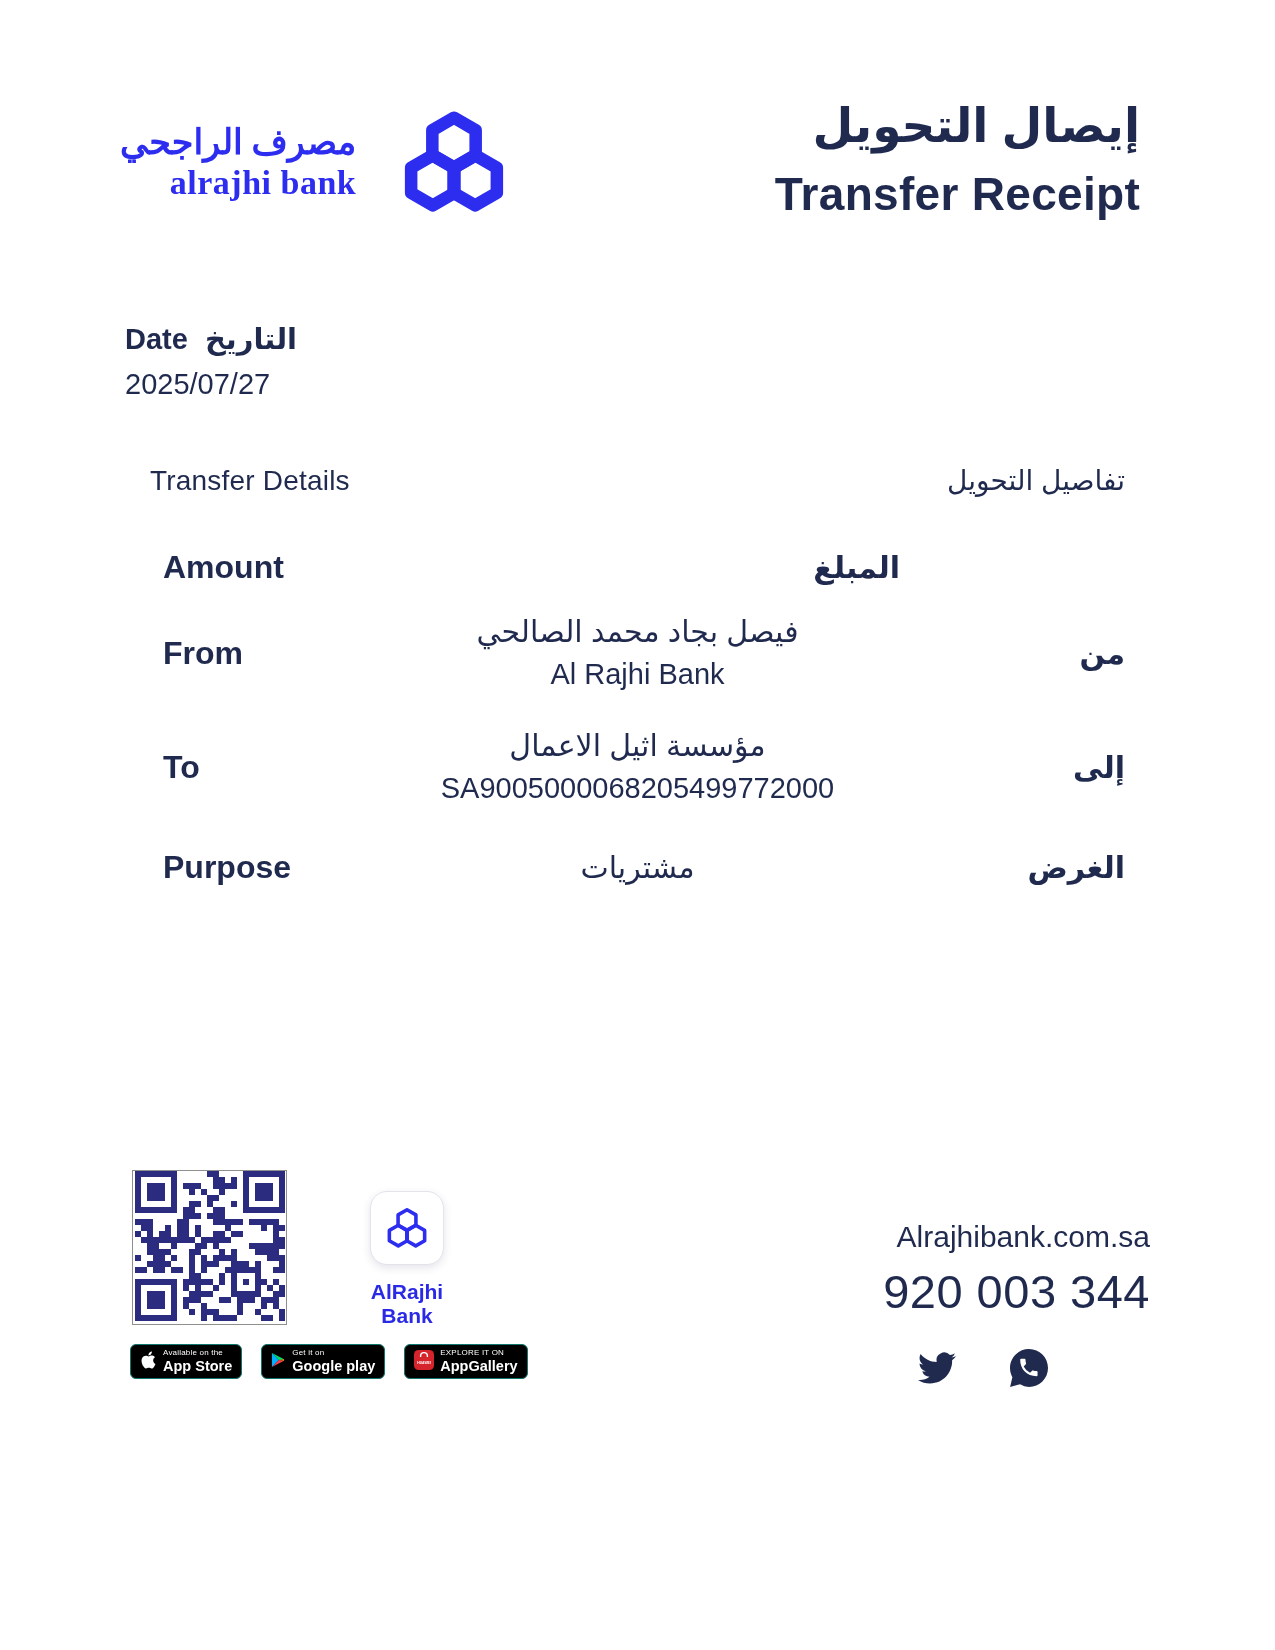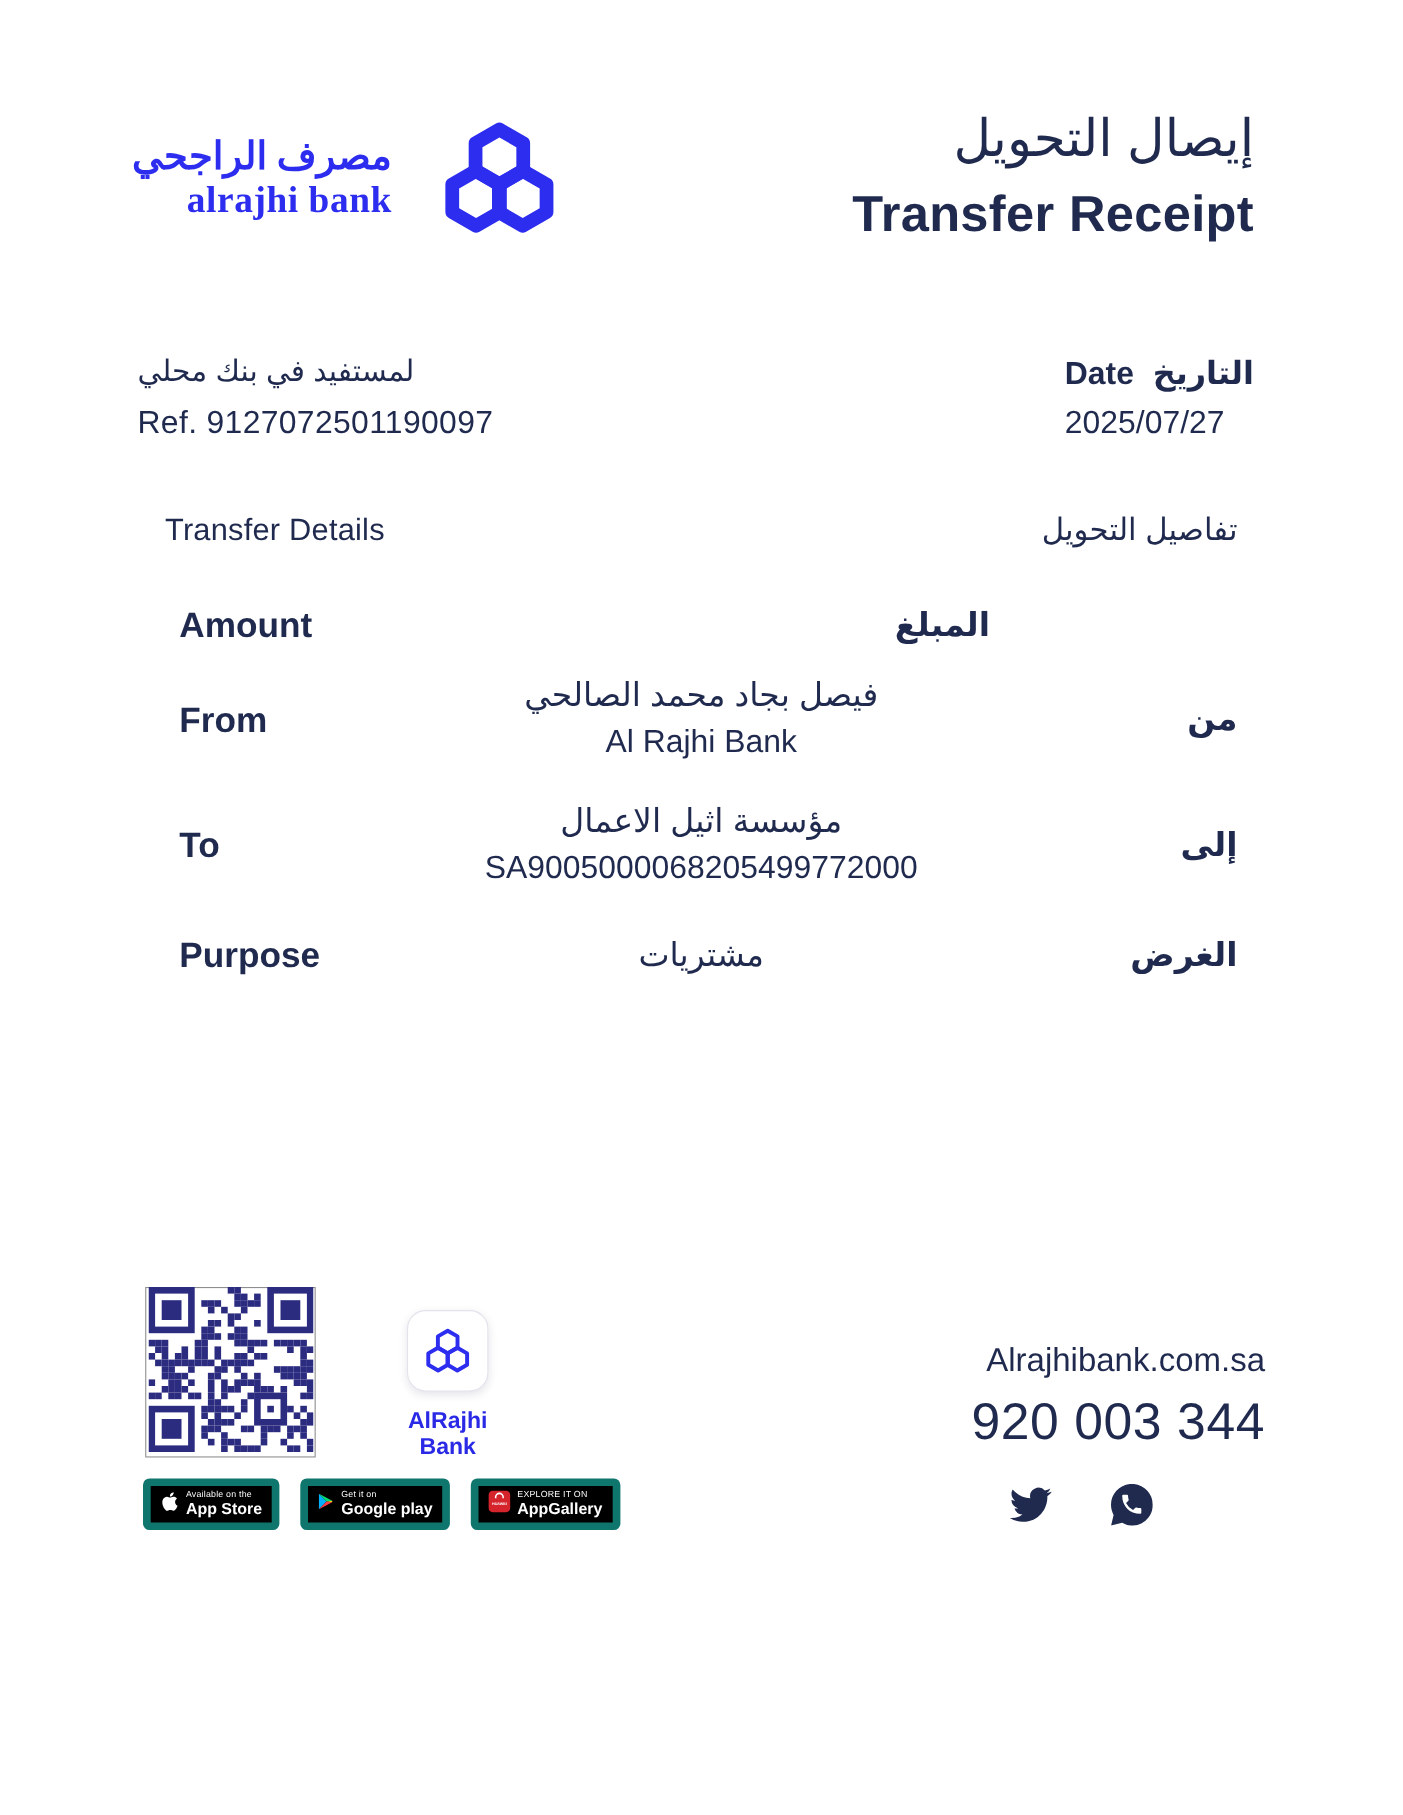--- a/index.html
+++ b/index.html
@@ -9,21 +9,21 @@
 
   
   .header{display:flex;justify-content:space-between;align-items:flex-start;
           padding:102px 135px 0 120px;}
   .logo{display:flex;align-items:center;gap:46px;}
   .logo-text{text-align:right;color:#2D2DF0;line-height:1;font-family:Liberation Serif, serif;}
   .logo-ar{font-size:35px;font-weight:bold;direction:rtl;}
   .logo-en{font-size:34px;font-weight:bold;letter-spacing:.5px;margin-top:6px;}
   .logo-mark svg{display:block;}
   .title{text-align:right;line-height:1;}
-  .title-ar{font-size:47px;font-weight:normal;direction:rtl;}
+  .title-ar{font-size:47px;font-weight:bold;direction:rtl;}
   .title-en{font-size:46px;font-weight:bold;margin-top:22px;letter-spacing:.3px;}
 
   
   .meta{display:flex;justify-content:space-between;align-items:flex-start;
         padding:0 135px 0 125px;margin-top:100px;}
   .meta-note{font-size:27px;direction:rtl;text-align:left;}
   .meta-ref{font-size:29px;margin-top:16px;letter-spacing:.3px;}
   .meta-date{text-align:left;}
   .date-label{font-size:29px;font-weight:bold;direction:rtl;}
   .date-label .en{margin-right:9px;}
@@ -49,21 +49,21 @@
   .footer{position:absolute;left:125px;right:125px;top:1115px;height:420px;}
   .qr{position:absolute;left:7px;top:55px;width:153px;height:153px;
       border:1px solid #8f8f8f;background:#fff;
       display:flex;align-items:center;justify-content:center;}
   .app{position:absolute;left:218px;top:76px;width:128px;text-align:center;}
   .app-icon{width:72px;height:72px;margin:0 auto;border-radius:17px;background:#fff;
             border:1px solid #e3e3ec;box-shadow:0 3px 8px rgba(40,40,90,.12);
             display:flex;align-items:center;justify-content:center;}
   .app-label{margin-top:15px;color:#2A2AE6;font-weight:bold;font-size:21px;}
   .badges{position:absolute;left:5px;top:229px;display:flex;gap:19px;}
-  .badge{height:33px;background:#000;border:7px solid #0f766e;border-radius:6px;
+  .badge{height:33px;background:#000;border:1px solid #0f766e;border-radius:6px;
          display:flex;align-items:center;padding:0 9px;gap:6px;color:#fff;}
   .badge-txt{line-height:1;text-align:left;}
   .badge-top{font-size:8px;letter-spacing:.2px;}
   .badge-bottom{font-size:14.5px;font-weight:bold;margin-top:2px;white-space:nowrap;}
   .f-right{position:absolute;right:0;top:105px;width:365px;}
   .website{font-size:30px;text-align:right;}
   .phone{font-size:47px;text-align:right;margin-top:10px;letter-spacing:.5px;}
   .social{display:flex;justify-content:center;gap:50px;margin-top:30px;padding-left:26px;}
   .social .icon{display:inline-flex;}
 </style>
@@ -86,24 +86,20 @@
         </svg>
       </div>
     </div>
     <div class="title">
       <div class="title-ar">إيصال التحويل</div>
       <div class="title-en">Transfer Receipt</div>
     </div>
   </div>
 
   <div class="meta">
-    <div>
-      <div class="meta-note">لمستفيد في بنك محلي</div>
-      <div class="meta-ref">Ref. 9127072501190097</div>
-    </div>
     <div class="meta-date">
       <div class="date-label" dir="rtl">
         <span>التاريخ</span>
         <span class="en">Date</span>
       </div>
       <div class="date-value">2025/07/27</div>
     </div>
   </div>
 
   <div class="details">

